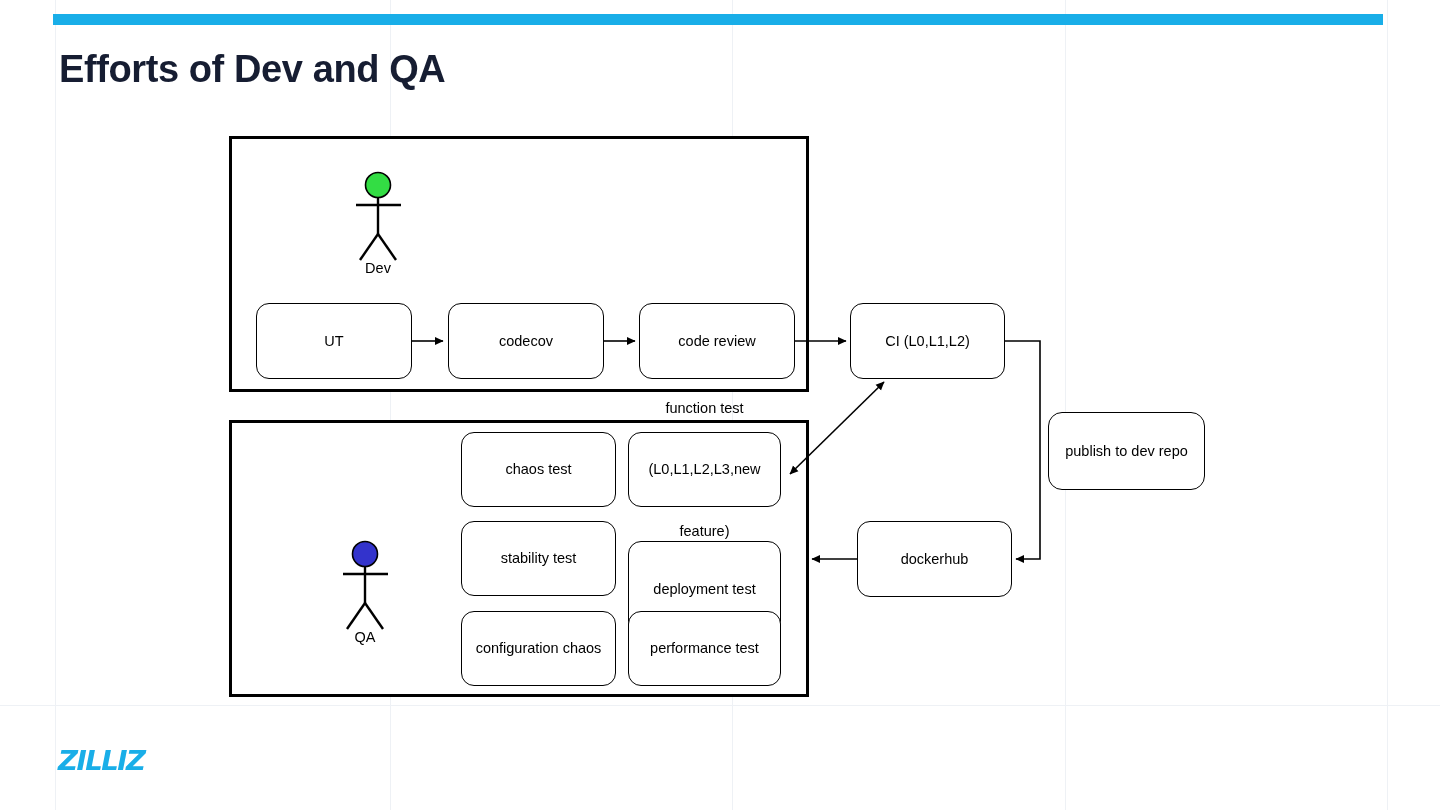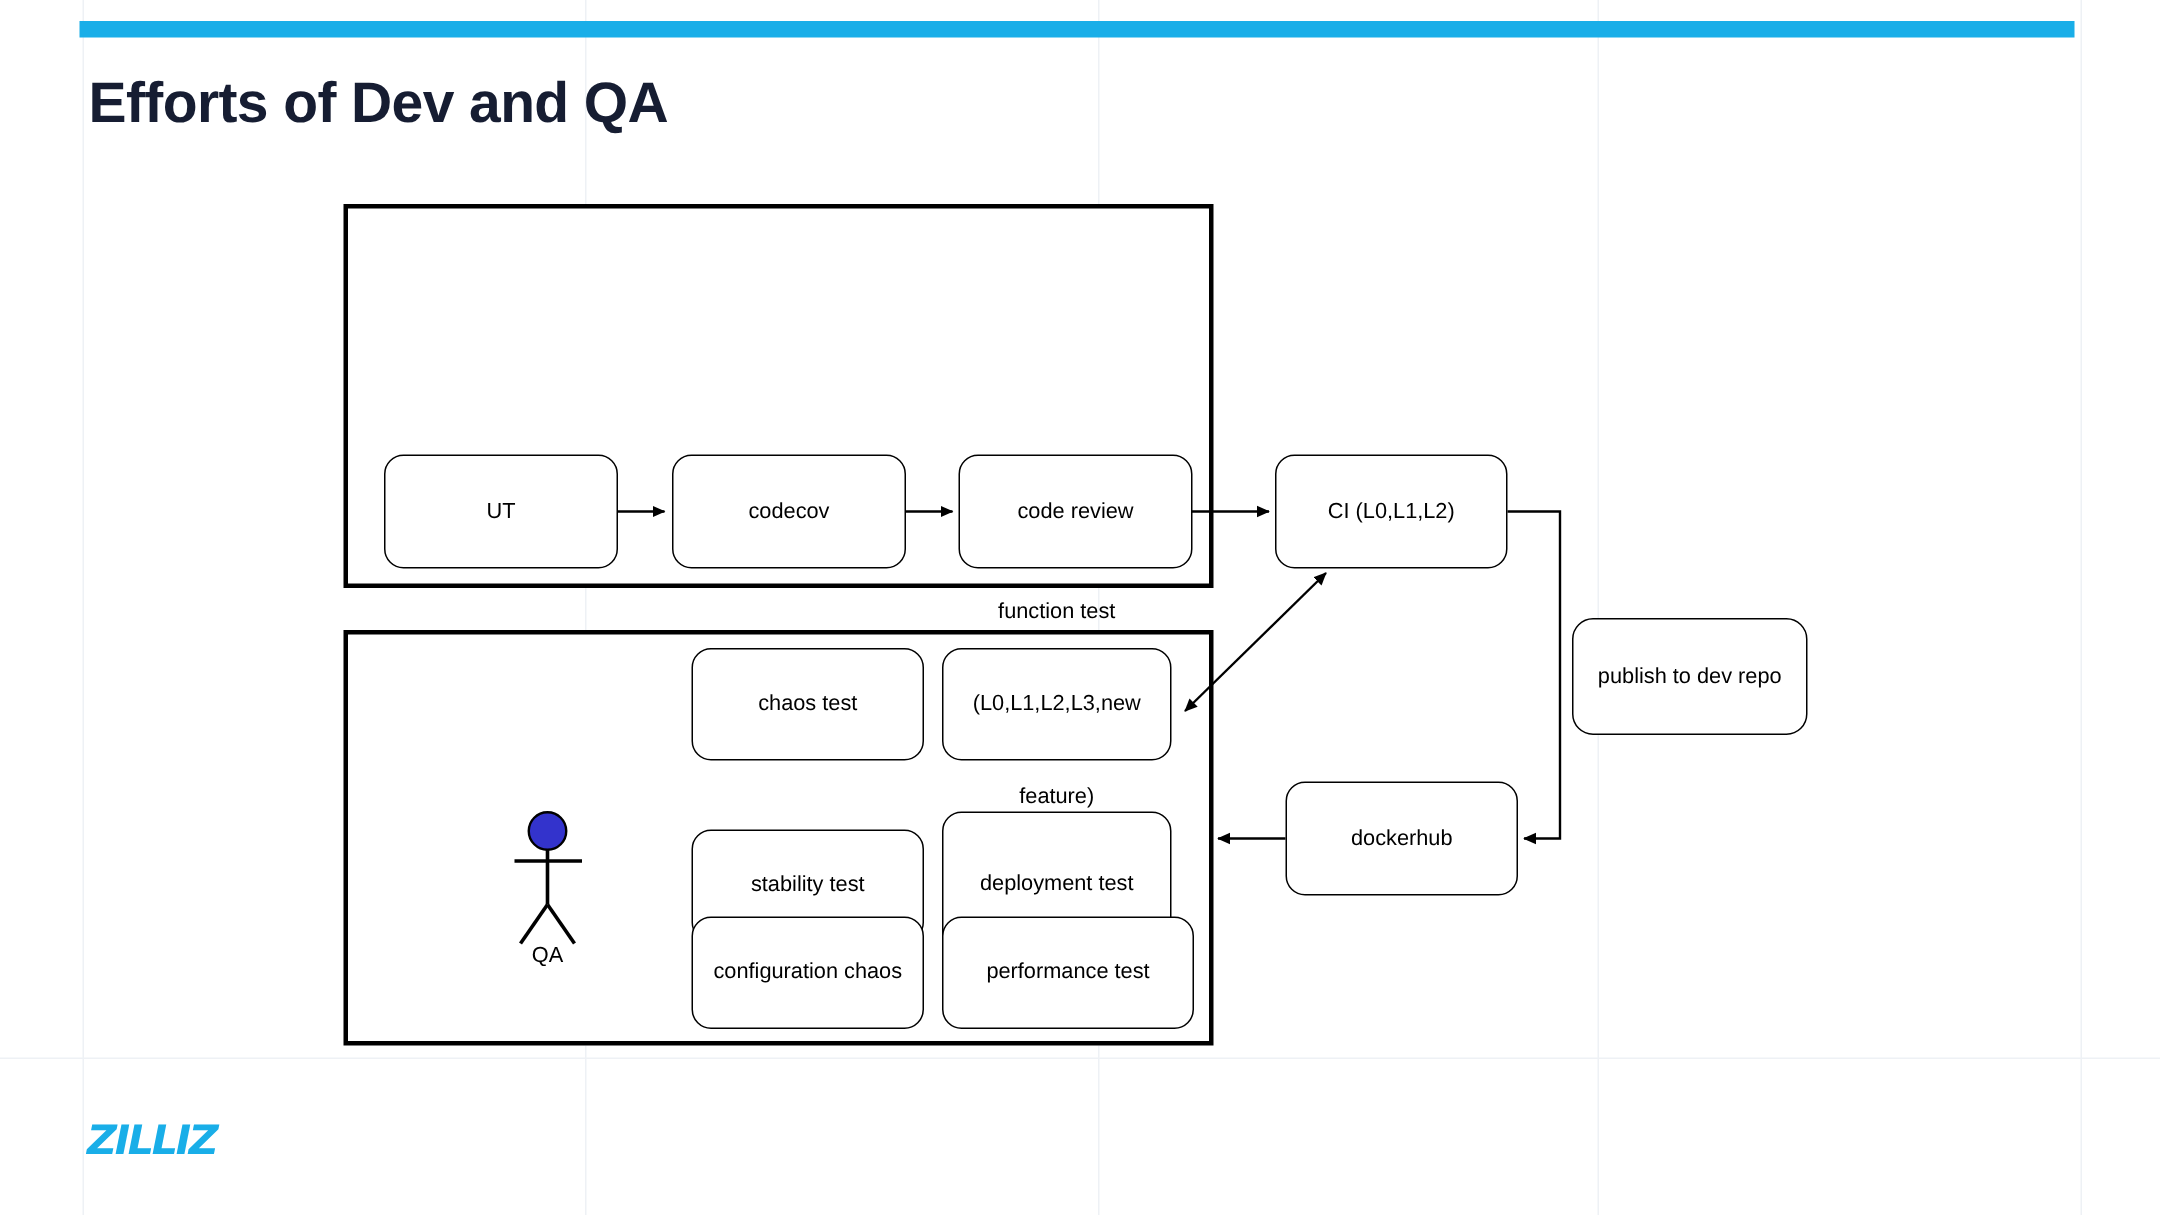--- a/index.html
+++ b/index.html
@@ -175,20 +175,30 @@
 
     <line x1="794" y1="341" x2="846" y2="341" stroke="#000" stroke-width="1.6" marker-end="url(#arw)"></line>
 
     <line x1="790" y1="474" x2="884" y2="382" stroke="#000" stroke-width="1.6" marker-end="url(#arw)" marker-start="url(#arw-start)"></line>
 
     <path d="M1005,341 L1040,341 L1040,559 L1016,559" fill="none" stroke="#000" stroke-width="1.6" marker-end="url(#arw)"></path>
 
     <line x1="857" y1="559" x2="812" y2="559" stroke="#000" stroke-width="1.6" marker-end="url(#arw)"></line>
   </svg>
 
+  <div class="actor" id="actor-dev" style="left:320px; top:168px; width:120px; height:110px;">
+    <svg width="120" height="110" viewBox="0 0 120 110">
+      <circle cx="58" cy="17" r="12.5" fill="#33dd44" stroke="#000000" stroke-width="1.6"></circle>
+      <line x1="58" y1="29" x2="58" y2="66" stroke="#000000" stroke-width="2.4"></line>
+      <line x1="36" y1="37" x2="81" y2="37" stroke="#000000" stroke-width="2.4"></line>
+      <line x1="58" y1="66" x2="40" y2="92" stroke="#000000" stroke-width="2.4"></line>
+      <line x1="58" y1="66" x2="76" y2="92" stroke="#000000" stroke-width="2.4"></line>
+    </svg>
+    <div class="actor-label" style="left:-2px; top:92px;">Dev</div>
+  </div>
 
   <div class="actor" id="actor-qa" style="left:307px; top:537px; width:120px; height:110px;">
     <svg width="120" height="110" viewBox="0 0 120 110">
       <circle cx="58" cy="17" r="12.5" fill="#3333cc" stroke="#000000" stroke-width="1.6"></circle>
       <line x1="58" y1="29" x2="58" y2="66" stroke="#000000" stroke-width="2.4"></line>
       <line x1="36" y1="37" x2="81" y2="37" stroke="#000000" stroke-width="2.4"></line>
       <line x1="58" y1="66" x2="40" y2="92" stroke="#000000" stroke-width="2.4"></line>
       <line x1="58" y1="66" x2="76" y2="92" stroke="#000000" stroke-width="2.4"></line>
     </svg>
     <div class="actor-label" style="left:-2px; top:92px;">QA</div>
@@ -221,33 +231,33 @@
   <div class="node" style="left:857px; top:521px; width:155px; height:76px;">
     <span>dockerhub</span>
   </div>
 
   <div class="node node-multiline" style="left:628px; top:432px; width:153px; height:75px; flex-direction:column;gap:43px;">
     <span>function test</span>
     <span>(L0,L1,L2,L3,new</span>
     <span>feature)</span>
   </div>
 
-  <div class="node" style="left:461px; top:521px; width:155px; height:75px;margin-top:32px;">
+  <div class="node" style="left:461px; top:521px; width:155px; height:75px;">
     <span>stability test</span>
   </div>
 
   <div class="node" style="left:628px; top:521px; width:153px; height:97px;margin-top:20px;">
     <span>deployment test</span>
   </div>
 
   <div class="node" style="left:461px; top:611px; width:155px; height:75px;">
     <span>configuration chaos</span>
   </div>
 
-  <div class="node" style="left:628px; top:611px; width:168px; height:75px;">
+  <div class="node" style="left:628px; top:611px; width:153px; height:75px;">
     <span>performance test</span>
   </div>
 
   <div id="logo">
     <div id="logo-text">ZILLIZ</div>
   </div>
 
 </div>
 
 </body></html>

